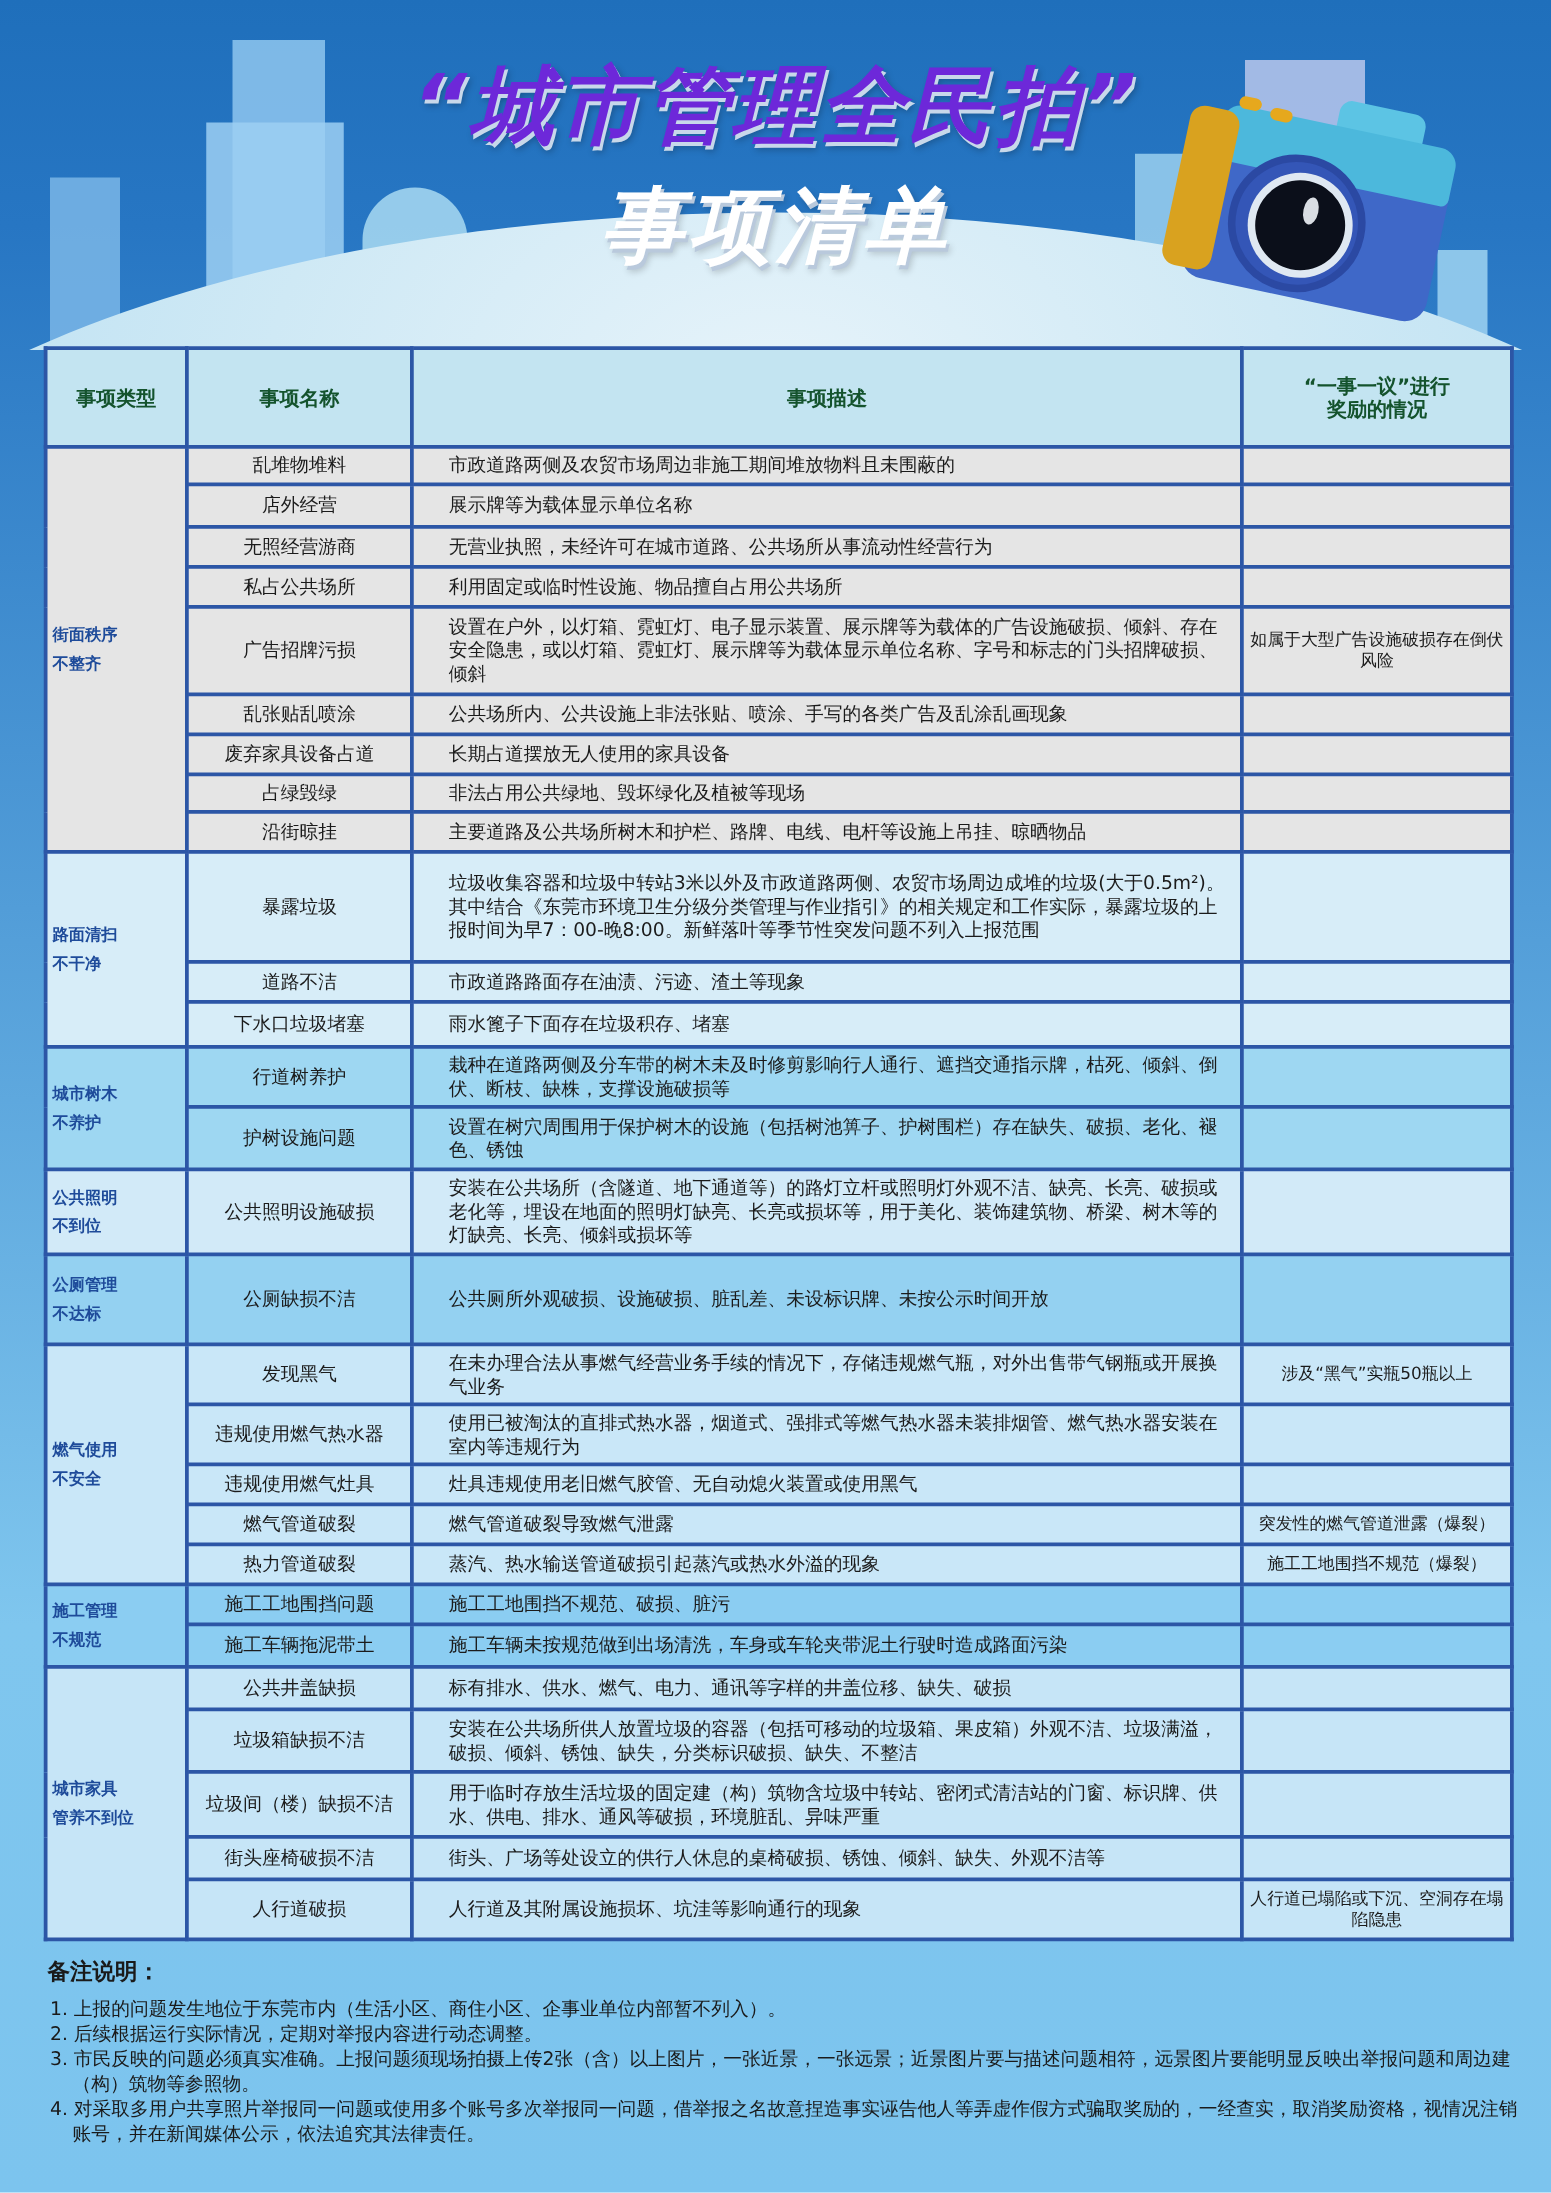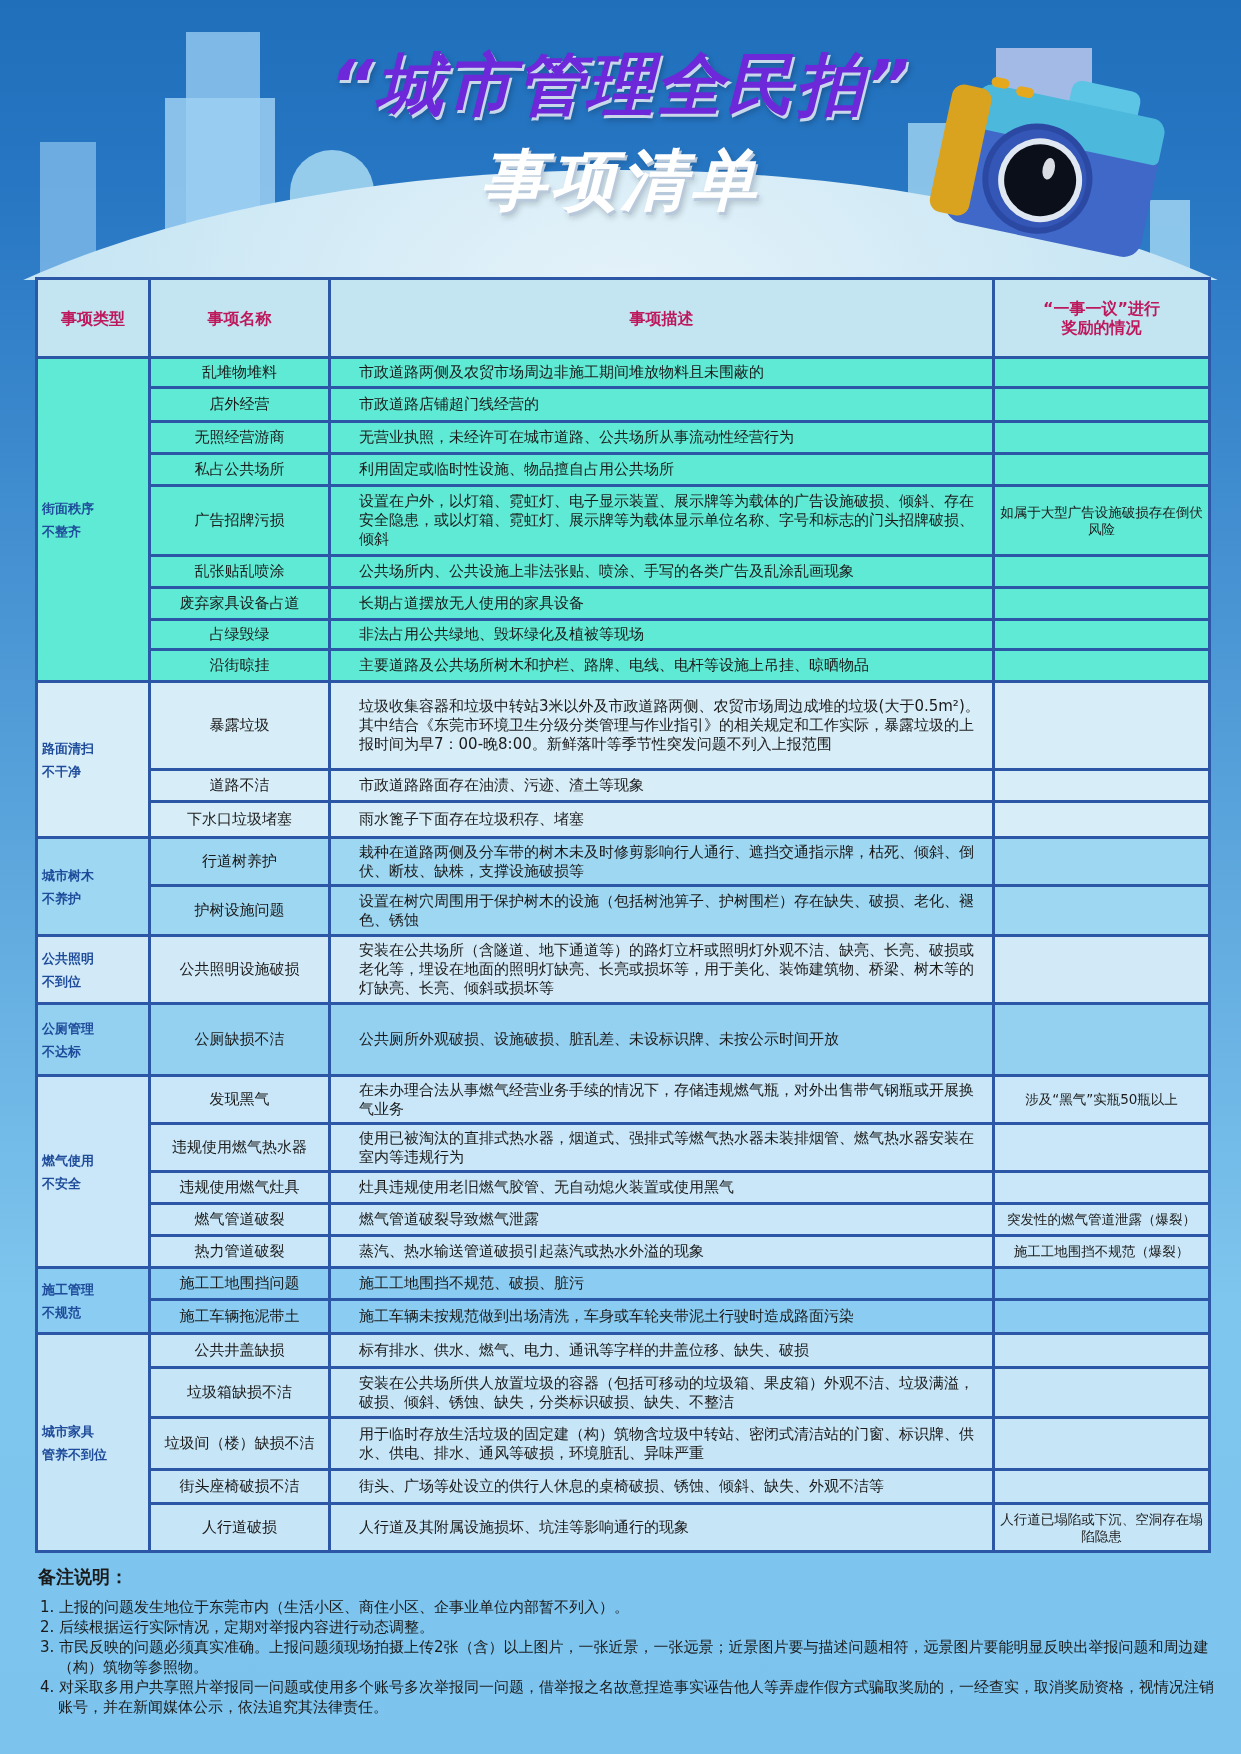--- a/index.html
+++ b/index.html
@@ -43,26 +43,26 @@
   .cam-grip { position: absolute; left: 4px; top: 34px; width: 40px; height: 130px; background: #d9a21f; border-radius: 12px; }
   .cam-lens-outer { position: absolute; left: 50px; top: 56px; width: 110px; height: 110px; border-radius: 50%; background: #3456b7; border: 6px solid #2b49a3; }
   .cam-lens-ring { position: absolute; left: 66px; top: 70px; width: 84px; height: 84px; border-radius: 50%; background: #dfe8f2; }
   .cam-lens-in { position: absolute; left: 72px; top: 76px; width: 72px; height: 72px; border-radius: 50%; background: #0b0f1a; }
   .cam-glint { position: absolute; left: 108px; top: 88px; width: 12px; height: 22px; border-radius: 50%; background: #d9dde3; }
   .cam-btn { position: absolute; top: 20px; width: 18px; height: 10px; border-radius: 5px; background: #e6a81d; }
 
   .table-wrap { position: absolute; left: 35px; top: 277px; width: 1173px; }
   table { border-collapse: collapse; width: 1173px; table-layout: fixed; border: 3px solid #2c56a6; }
   td, th { border: 3px solid #2c56a6; font-size: 15px; line-height: 19px; }
-  th { font-weight: bold; font-size: 16px; color: #be185d; background: #c3e4f1; height: 79px; }
+  th { font-weight: bold; font-size: 16px; color: #14532d; background: #c3e4f1; height: 79px; }
   td.cat { font-weight: bold; font-size: 13px; line-height: 23px; color: #1e4b9a; text-align: left; padding: 0 4px; }
   td.name { text-align: center; padding: 0 6px; }
   td.desc { text-align: left; padding: 2px 10px 2px 28px; }
   td.reward { text-align: center; font-size: 13.5px; line-height: 17px; padding: 0 4px; }
-  .g1 td { background: #5eead4; }
+  .g1 td { background: #e5e5e5; }
   .g2 td { background: #d7edf8; }
   .g3 td { background: #9ed7f2; }
   .g4 td { background: #d2eaf8; }
   .g5 td { background: #94d1f1; }
   .g6 td { background: #c9e7f8; }
   .g7 td { background: #8bcdf2; }
   .g8 td { background: #c6e5f7; }
 
   .notes { position: absolute; left: 38px; top: 1565px; width: 1180px; }
   .notes-title { font-weight: bold; font-size: 18px; color: #1a1a1a; margin-bottom: 8px; }
@@ -121,21 +121,21 @@
           <td class="cat" rowspan="9">
             <div>街面秩序</div>
             <div>不整齐</div>
           </td>
           <td class="name">乱堆物堆料</td>
           <td class="desc">市政道路两侧及农贸市场周边非施工期间堆放物料且未围蔽的</td>
           <td class="reward"></td>
         </tr>
         <tr class="g1" style="height: 34px;">
           <td class="name">店外经营</td>
-          <td class="desc">市政道路店铺超门线经营的</td>
+          <td class="desc">展示牌等为载体显示单位名称</td>
           <td class="reward"></td>
         </tr>
         <tr class="g1" style="height: 32px;">
           <td class="name">无照经营游商</td>
           <td class="desc">无营业执照，未经许可在城市道路、公共场所从事流动性经营行为</td>
           <td class="reward"></td>
         </tr>
         <tr class="g1" style="height: 32px;">
           <td class="name">私占公共场所</td>
           <td class="desc">利用固定或临时性设施、物品擅自占用公共场所</td>

